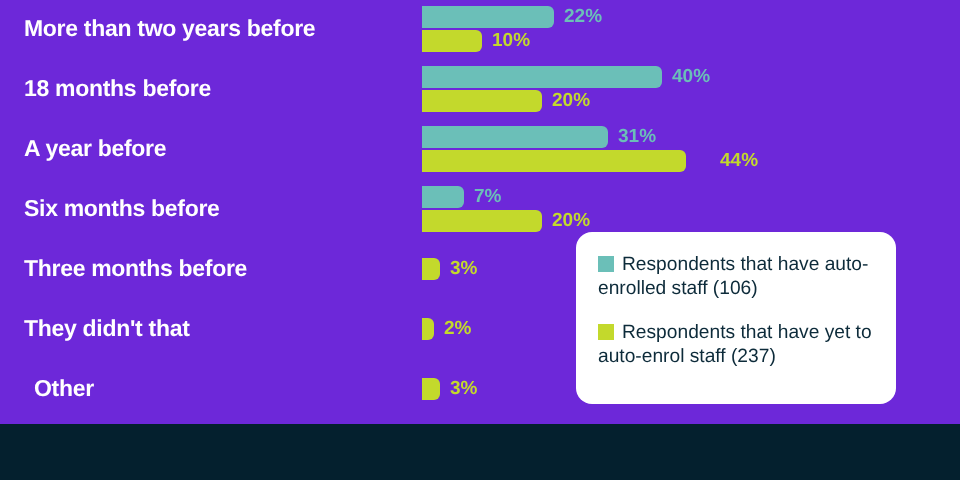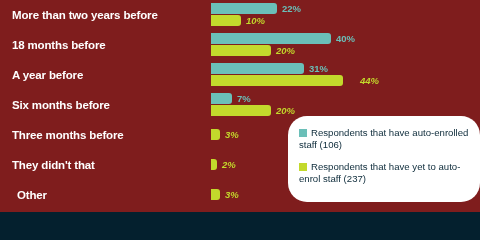--- a/index.html
+++ b/index.html
@@ -4,21 +4,21 @@
 <style>
   html, body {
     margin: 0;
     padding: 0;
     background: #04202e;
   }
   #chart-root {
     position: relative;
     width: 480px;
     height: 212px;
-    background: #7f1d1d;
+    background: #6d28d9;
     font-family: "Liberation Sans", sans-serif;
     overflow: hidden;
   }
   .rows {
     position: absolute;
     left: 0;
     top: 0;
     width: 480px;
     height: 212px;
   }
@@ -70,30 +70,30 @@
   .bar-value {
     position: absolute;
     top: 0;
     height: 11px;
     line-height: 11px;
     font-size: 9.5px;
     font-weight: bold;
     white-space: nowrap;
   }
   .bar-value.teal { color: #6bbfb8; }
-  .bar-value.green { color: #c3d92c; font-style: italic; }
+  .bar-value.green { color: #c3d92c; }
 
   .legend {
     position: absolute;
     left: 288px;
     top: 116px;
-    width: 192px;
+    width: 160px;
     height: 86px;
     background: #ffffff;
-    border-radius: 19px;
+    border-radius: 8px;
     box-sizing: border-box;
     padding: 11px 10px 0 11px;
   }
   .legend-entry {
     position: relative;
     color: #0d2b3a;
     font-size: 9.6px;
     line-height: 12.4px;
     margin-bottom: 9px;
   }

